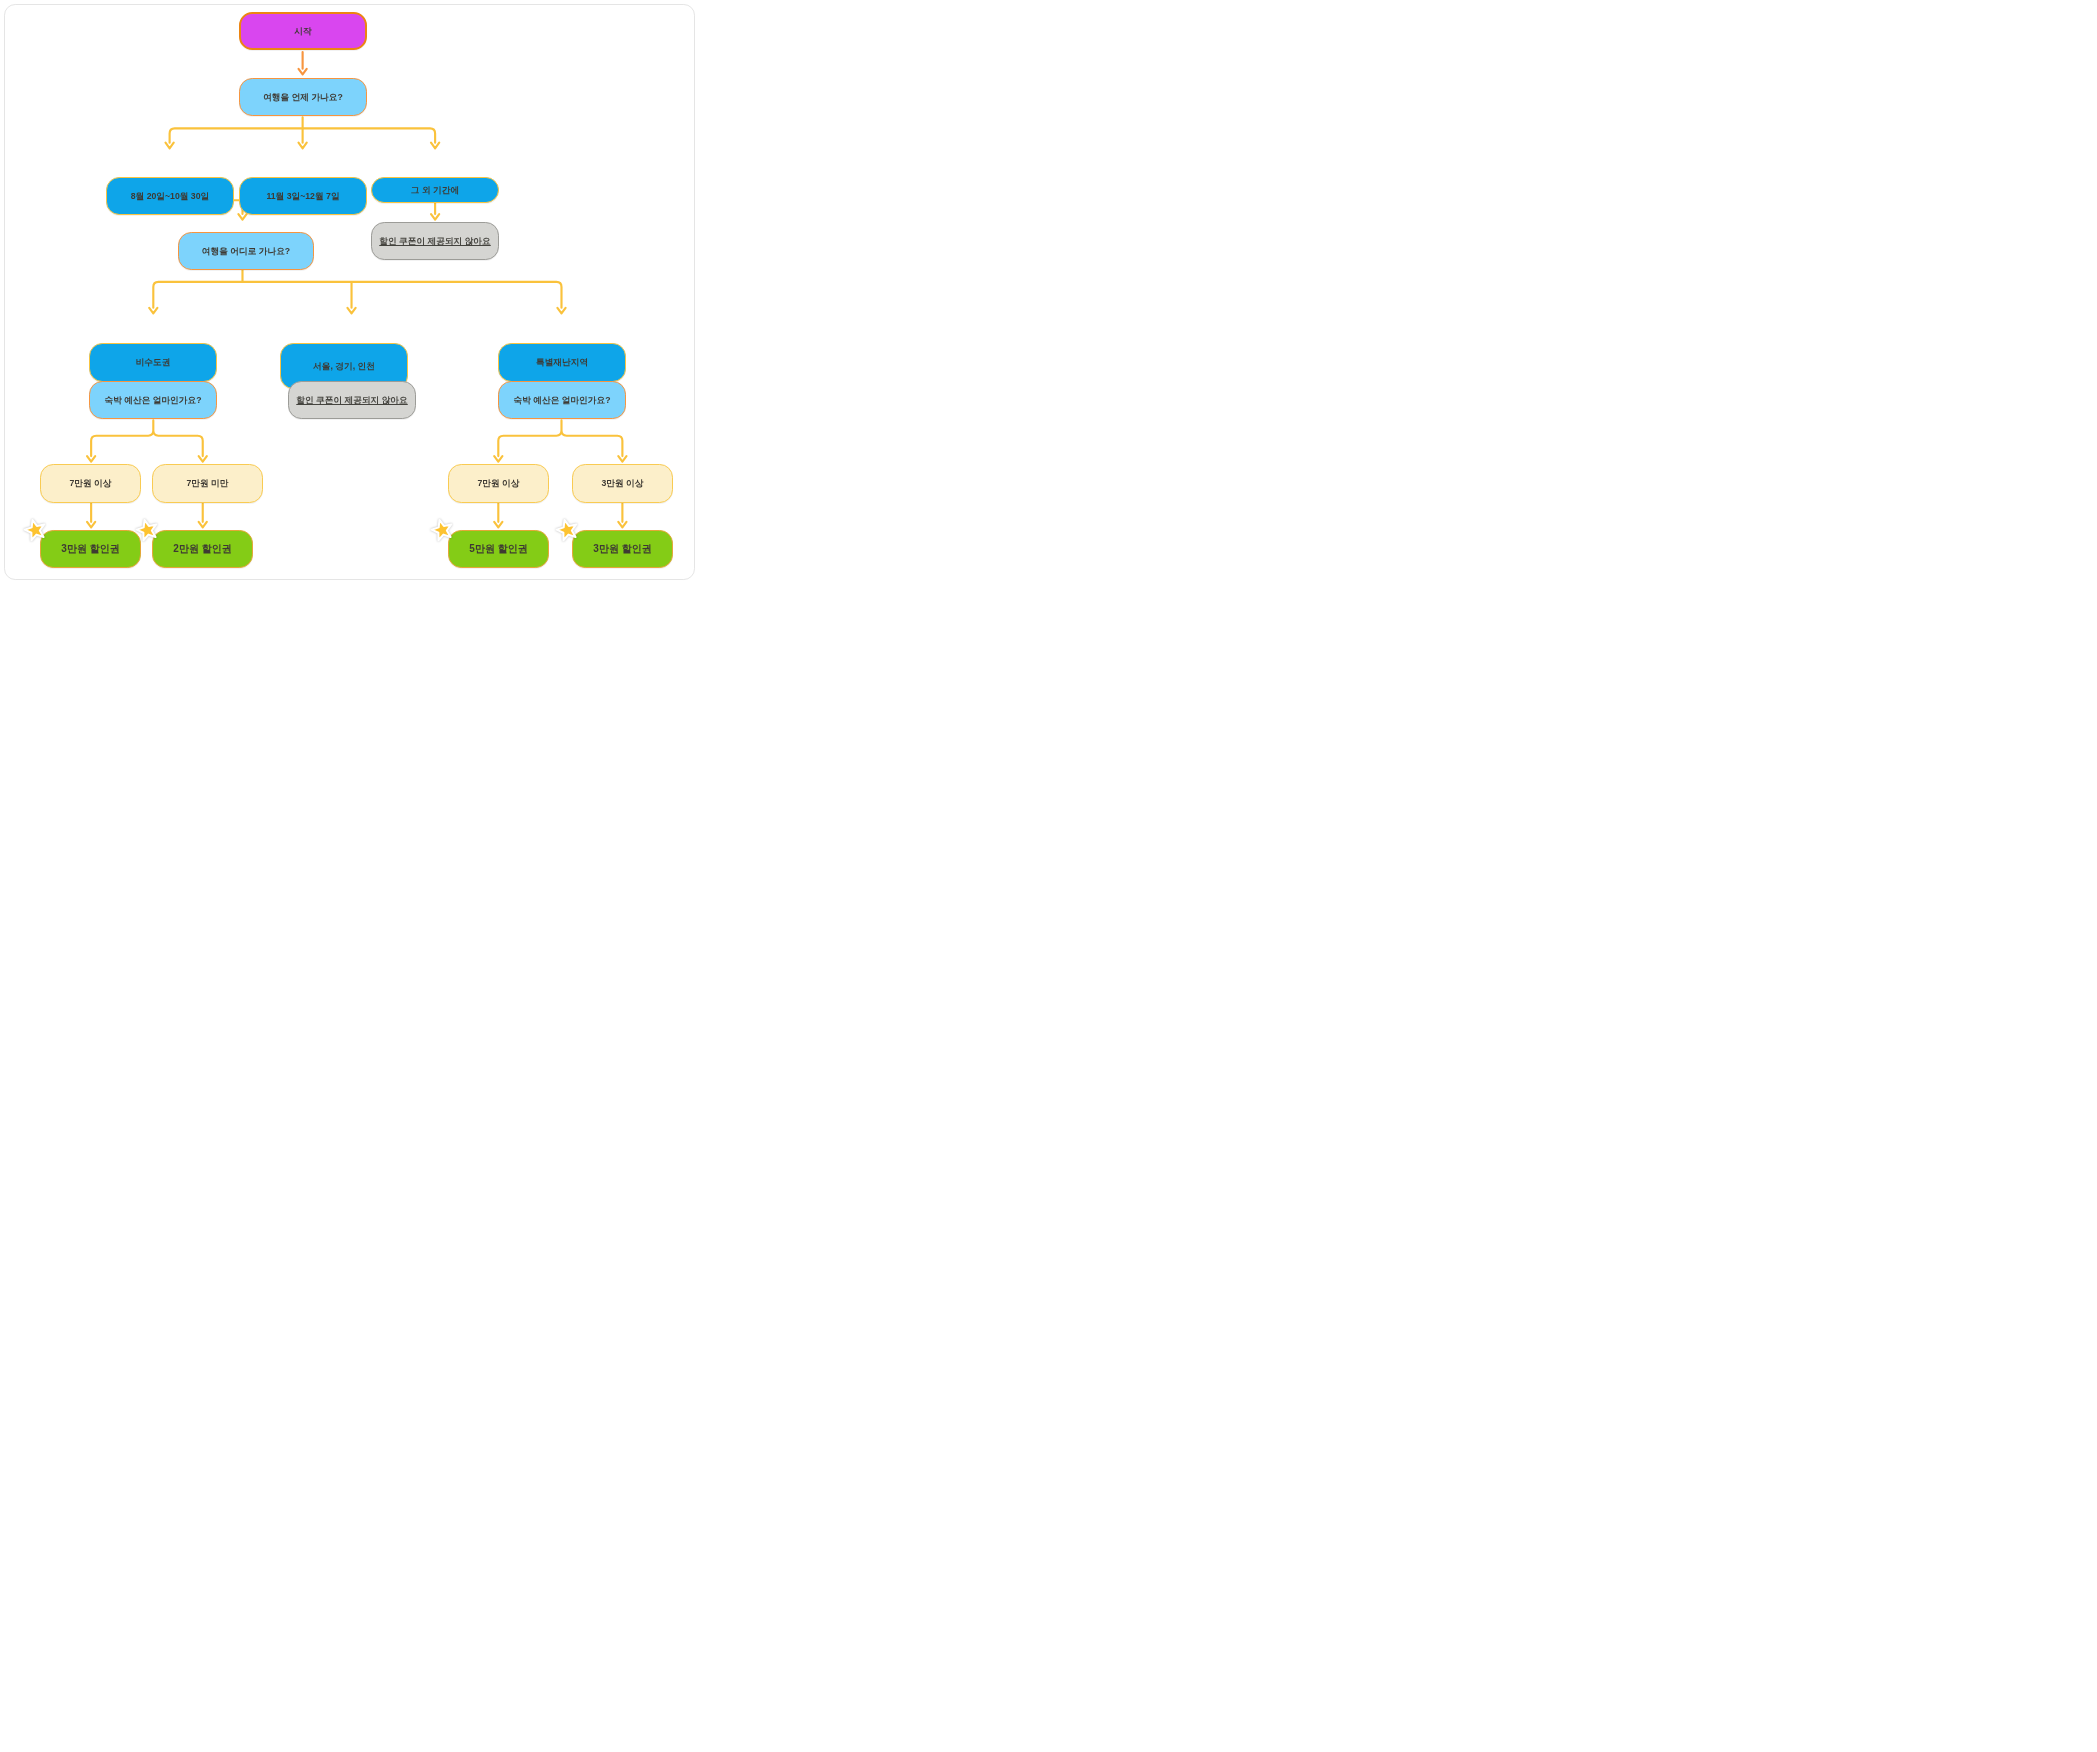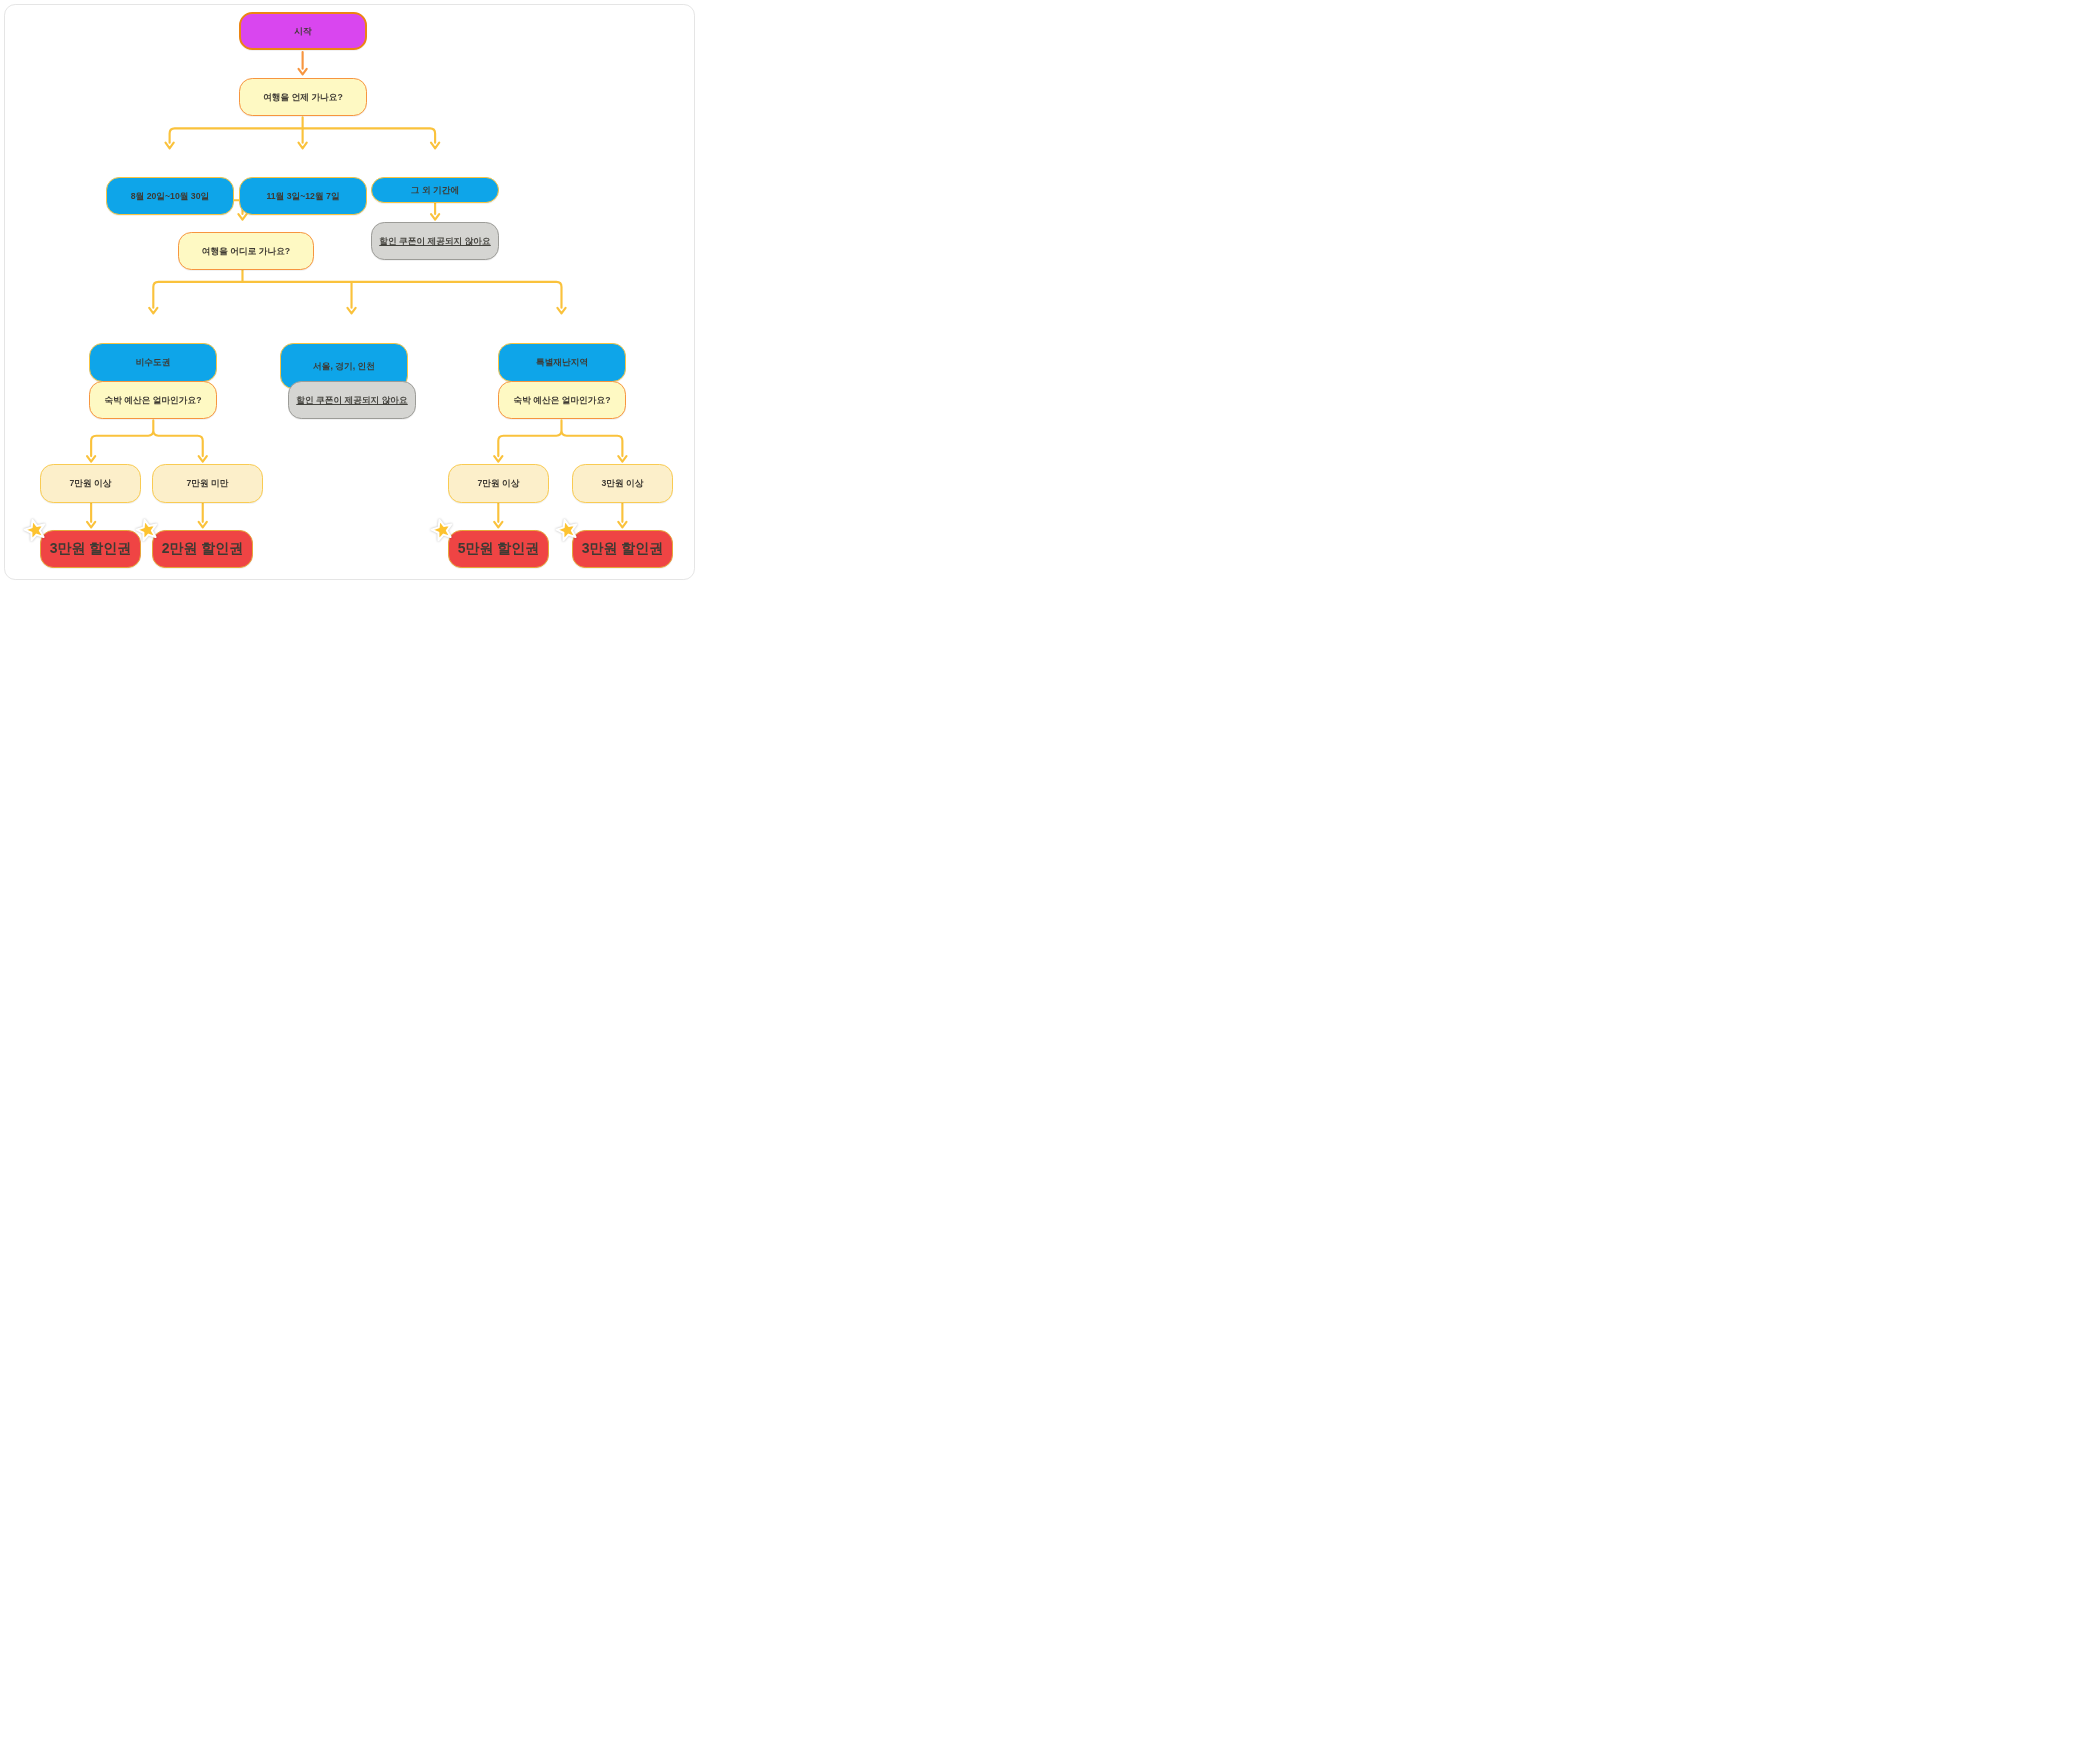--- a/index.html
+++ b/index.html
@@ -5,24 +5,24 @@
   html,body{margin:0;padding:0;background:#ffffff;}
   body{width:699px;height:584px;position:relative;font-family:"Liberation Sans","DejaVu Sans",sans-serif;}
   .card{position:absolute;left:4.1px;top:4.1px;width:689px;height:574px;background:#ffffff;
         border:1px solid #e5e5e5;border-radius:11.2px;}
   .stage{position:absolute;inset:0;}
   .connectors{position:absolute;left:0;top:0;pointer-events:none;}
   .node{position:absolute;box-sizing:border-box;border-radius:13.3px;display:flex;align-items:center;
         justify-content:center;text-align:center;font-weight:600;color:#3e3a33;font-size:8.7px;
         line-height:1.25;padding:0 5.1px;box-shadow:0 1px 0 rgba(0,0,0,.05);}
   .start{background:#d946ef;border:2px solid #ec8511;}
-  .question{background:#fef9c3;border:1.5px solid #f7953f;}
+  .question{background:#7dd3fc;border:1.5px solid #f7953f;}
   .option{background:#0ea5e9;border:1.5px solid #f9c440;margin-top:27px;}
   .pale{background:#fcefca;border:1.5px solid #f9cb52;}
-  .coupon{background:#ef4444;border:1.5px solid #e6a637;font-weight:700;font-size:14px;}
+  .coupon{background:#84cc16;border:1.5px solid #e6a637;font-weight:700;font-size:10px;}
   .negative{background:#d5d5d2;border:1.5px solid #9c9c98;color:#45443f;text-decoration:underline;}
   .star{position:absolute;width:26.5px;height:26.5px;filter:drop-shadow(0 0.5px 1px rgba(0,0,0,.28));}
 </style>
 </head>
 <body>
 
 <div class="card"></div>
 
 <div class="stage">
 

